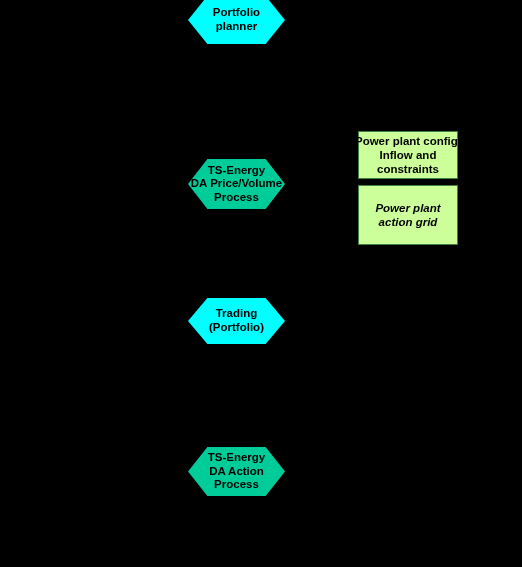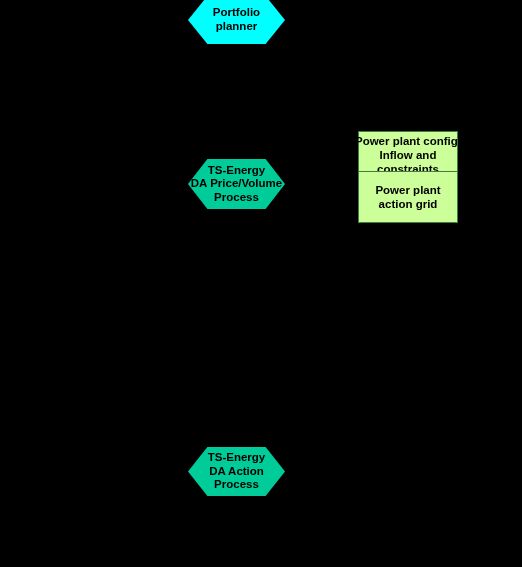--- a/index.html
+++ b/index.html
@@ -100,23 +100,24 @@
   }
 
   .rect-config {
     left: 358px;
     top: 131px;
     width: 100px;
     height: 48px;
   }
   .rect-action-grid {
     left: 358px;
-    top: 171px;
+    top: 185px;
     width: 100px;
-    height: 52px;
+    height: 60px;
+    font-style: italic;
   }
   .rect-action-grid .rect-label {
     width: 98px;
     margin: 0;
   }
 </style>
 </head>
 <body>
 
 <div class="canvas">
@@ -125,20 +126,24 @@
     <span class="hex-label">Portfolio
 planner</span>
   </div>
 
   <div class="hex hex-ts-price">
     <span class="hex-label">TS-Energy
 DA Price/Volume
 Process</span>
   </div>
 
+  <div class="hex hex-trading">
+    <span class="hex-label">Trading
+(Portfolio)</span>
+  </div>
 
   <div class="hex hex-ts-action">
     <span class="hex-label">TS-Energy
 DA Action
 Process</span>
   </div>
 
   <div class="rect rect-config">
     <span class="rect-label">Power plant config,
 Inflow and

